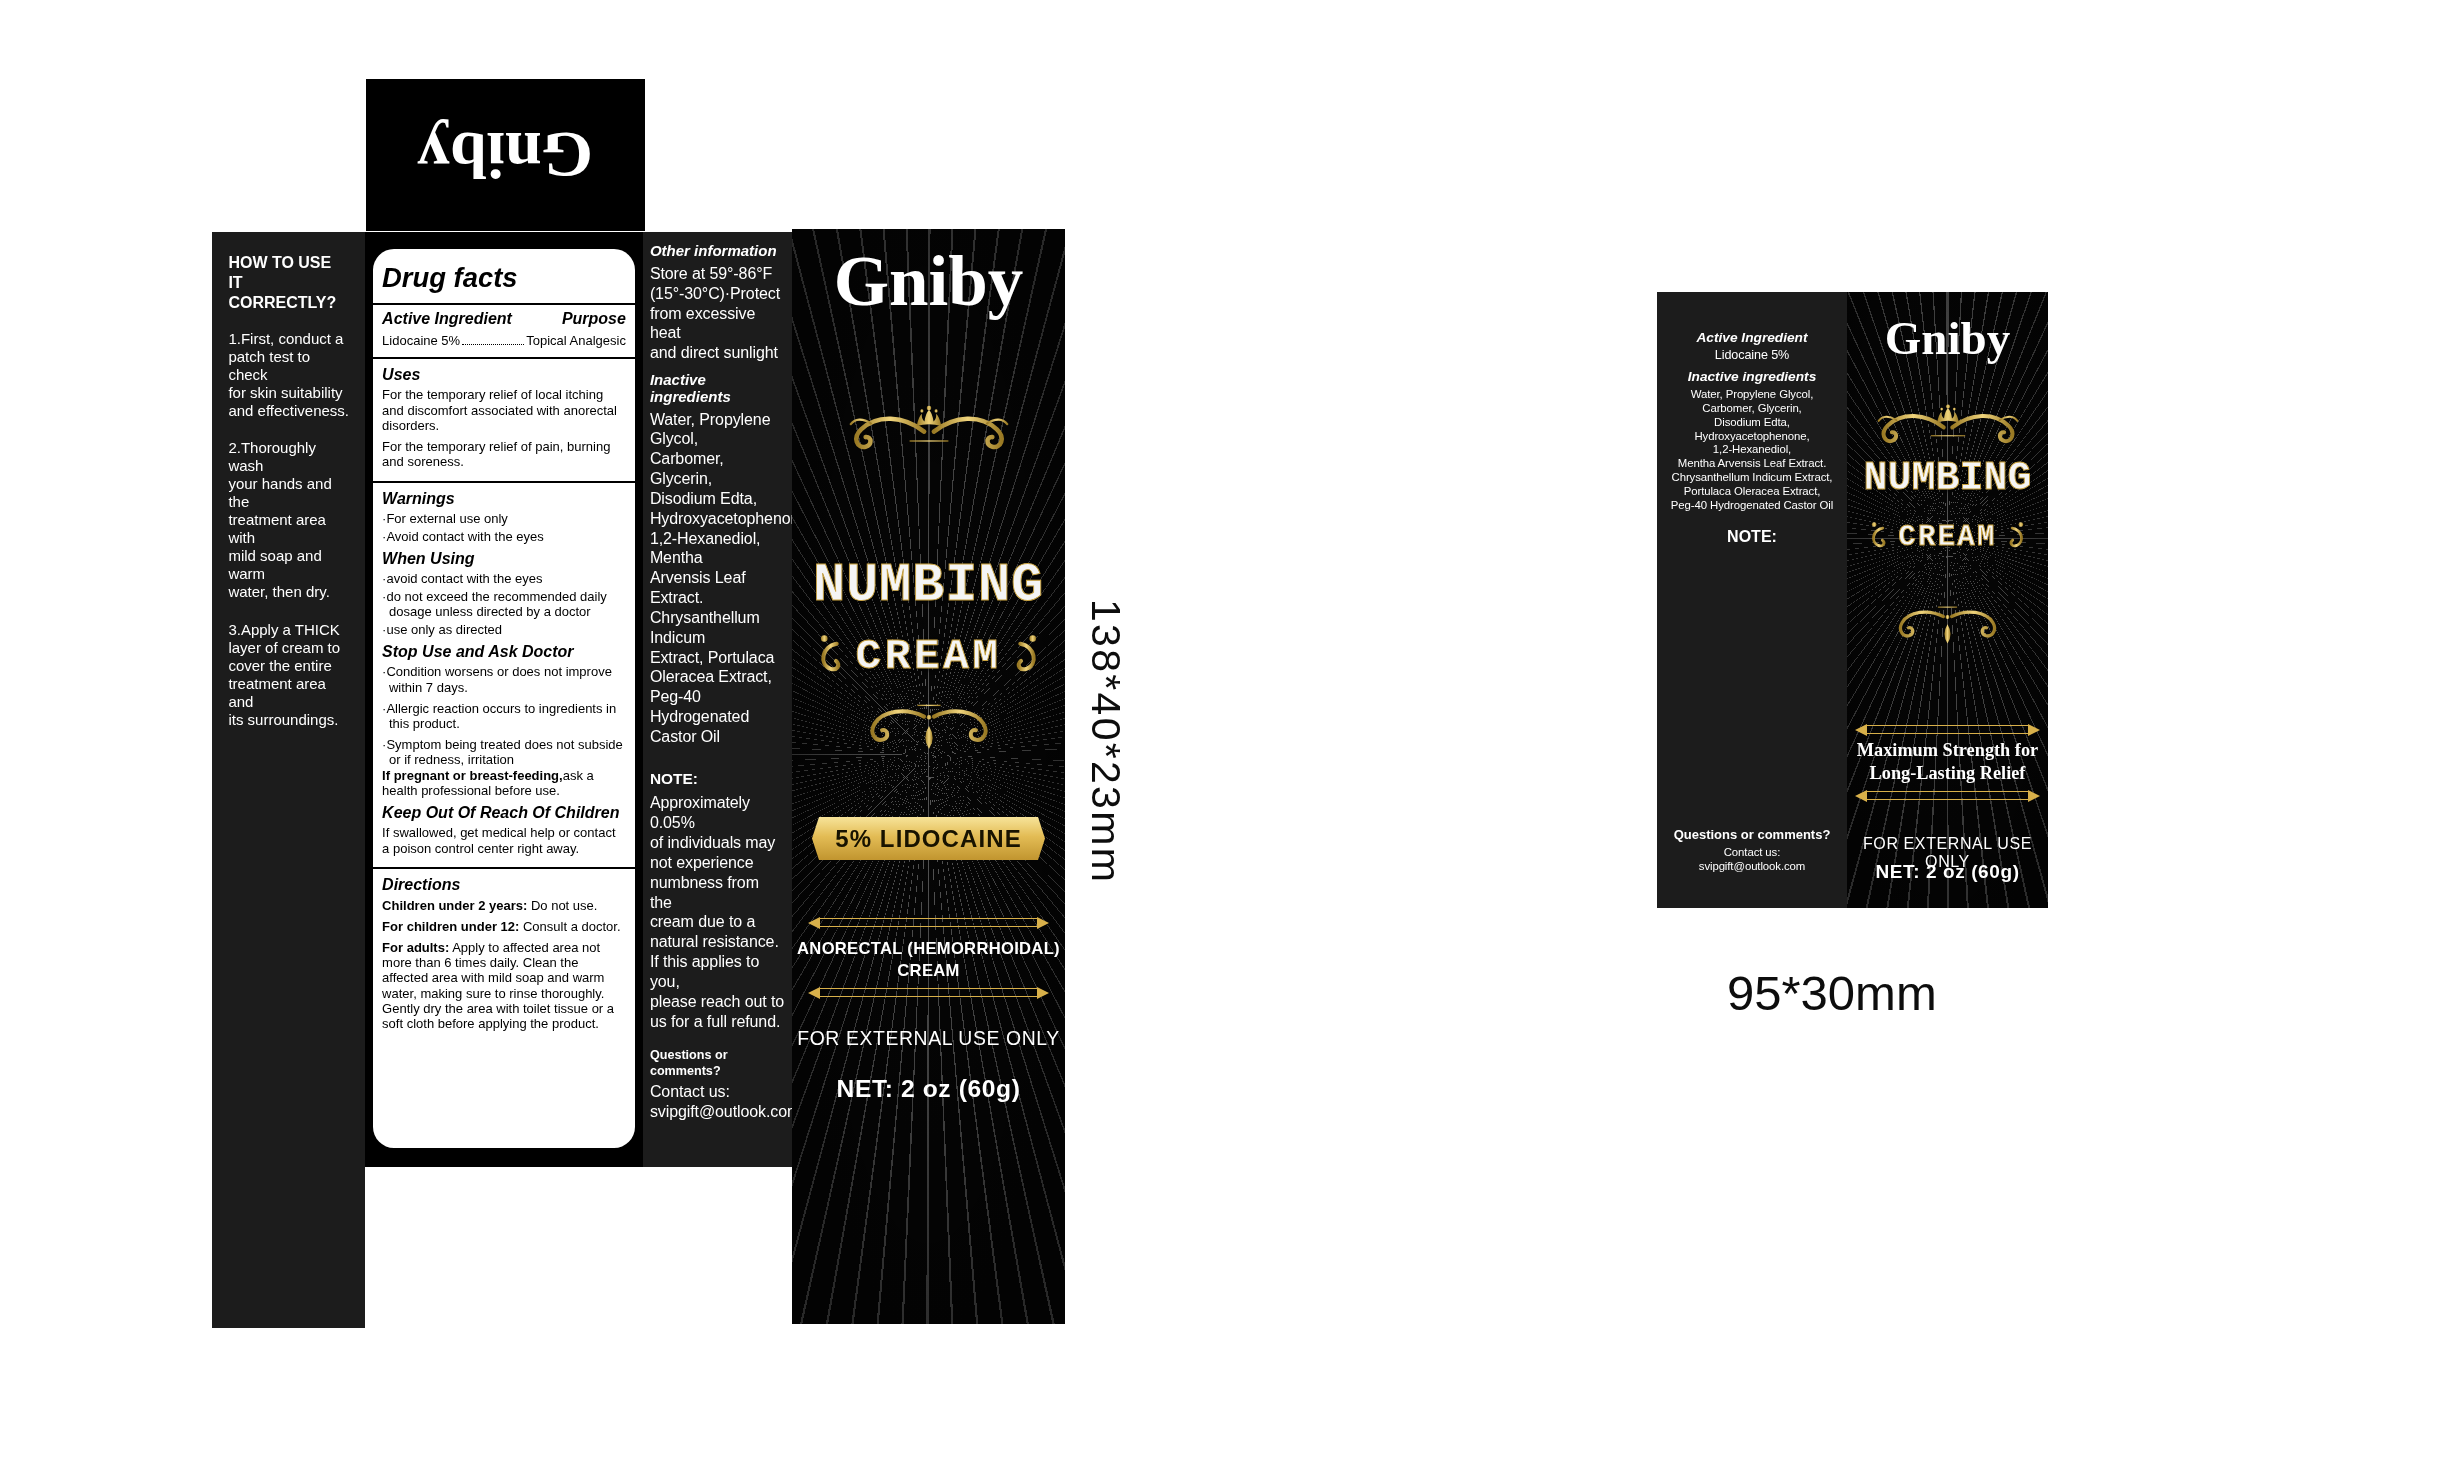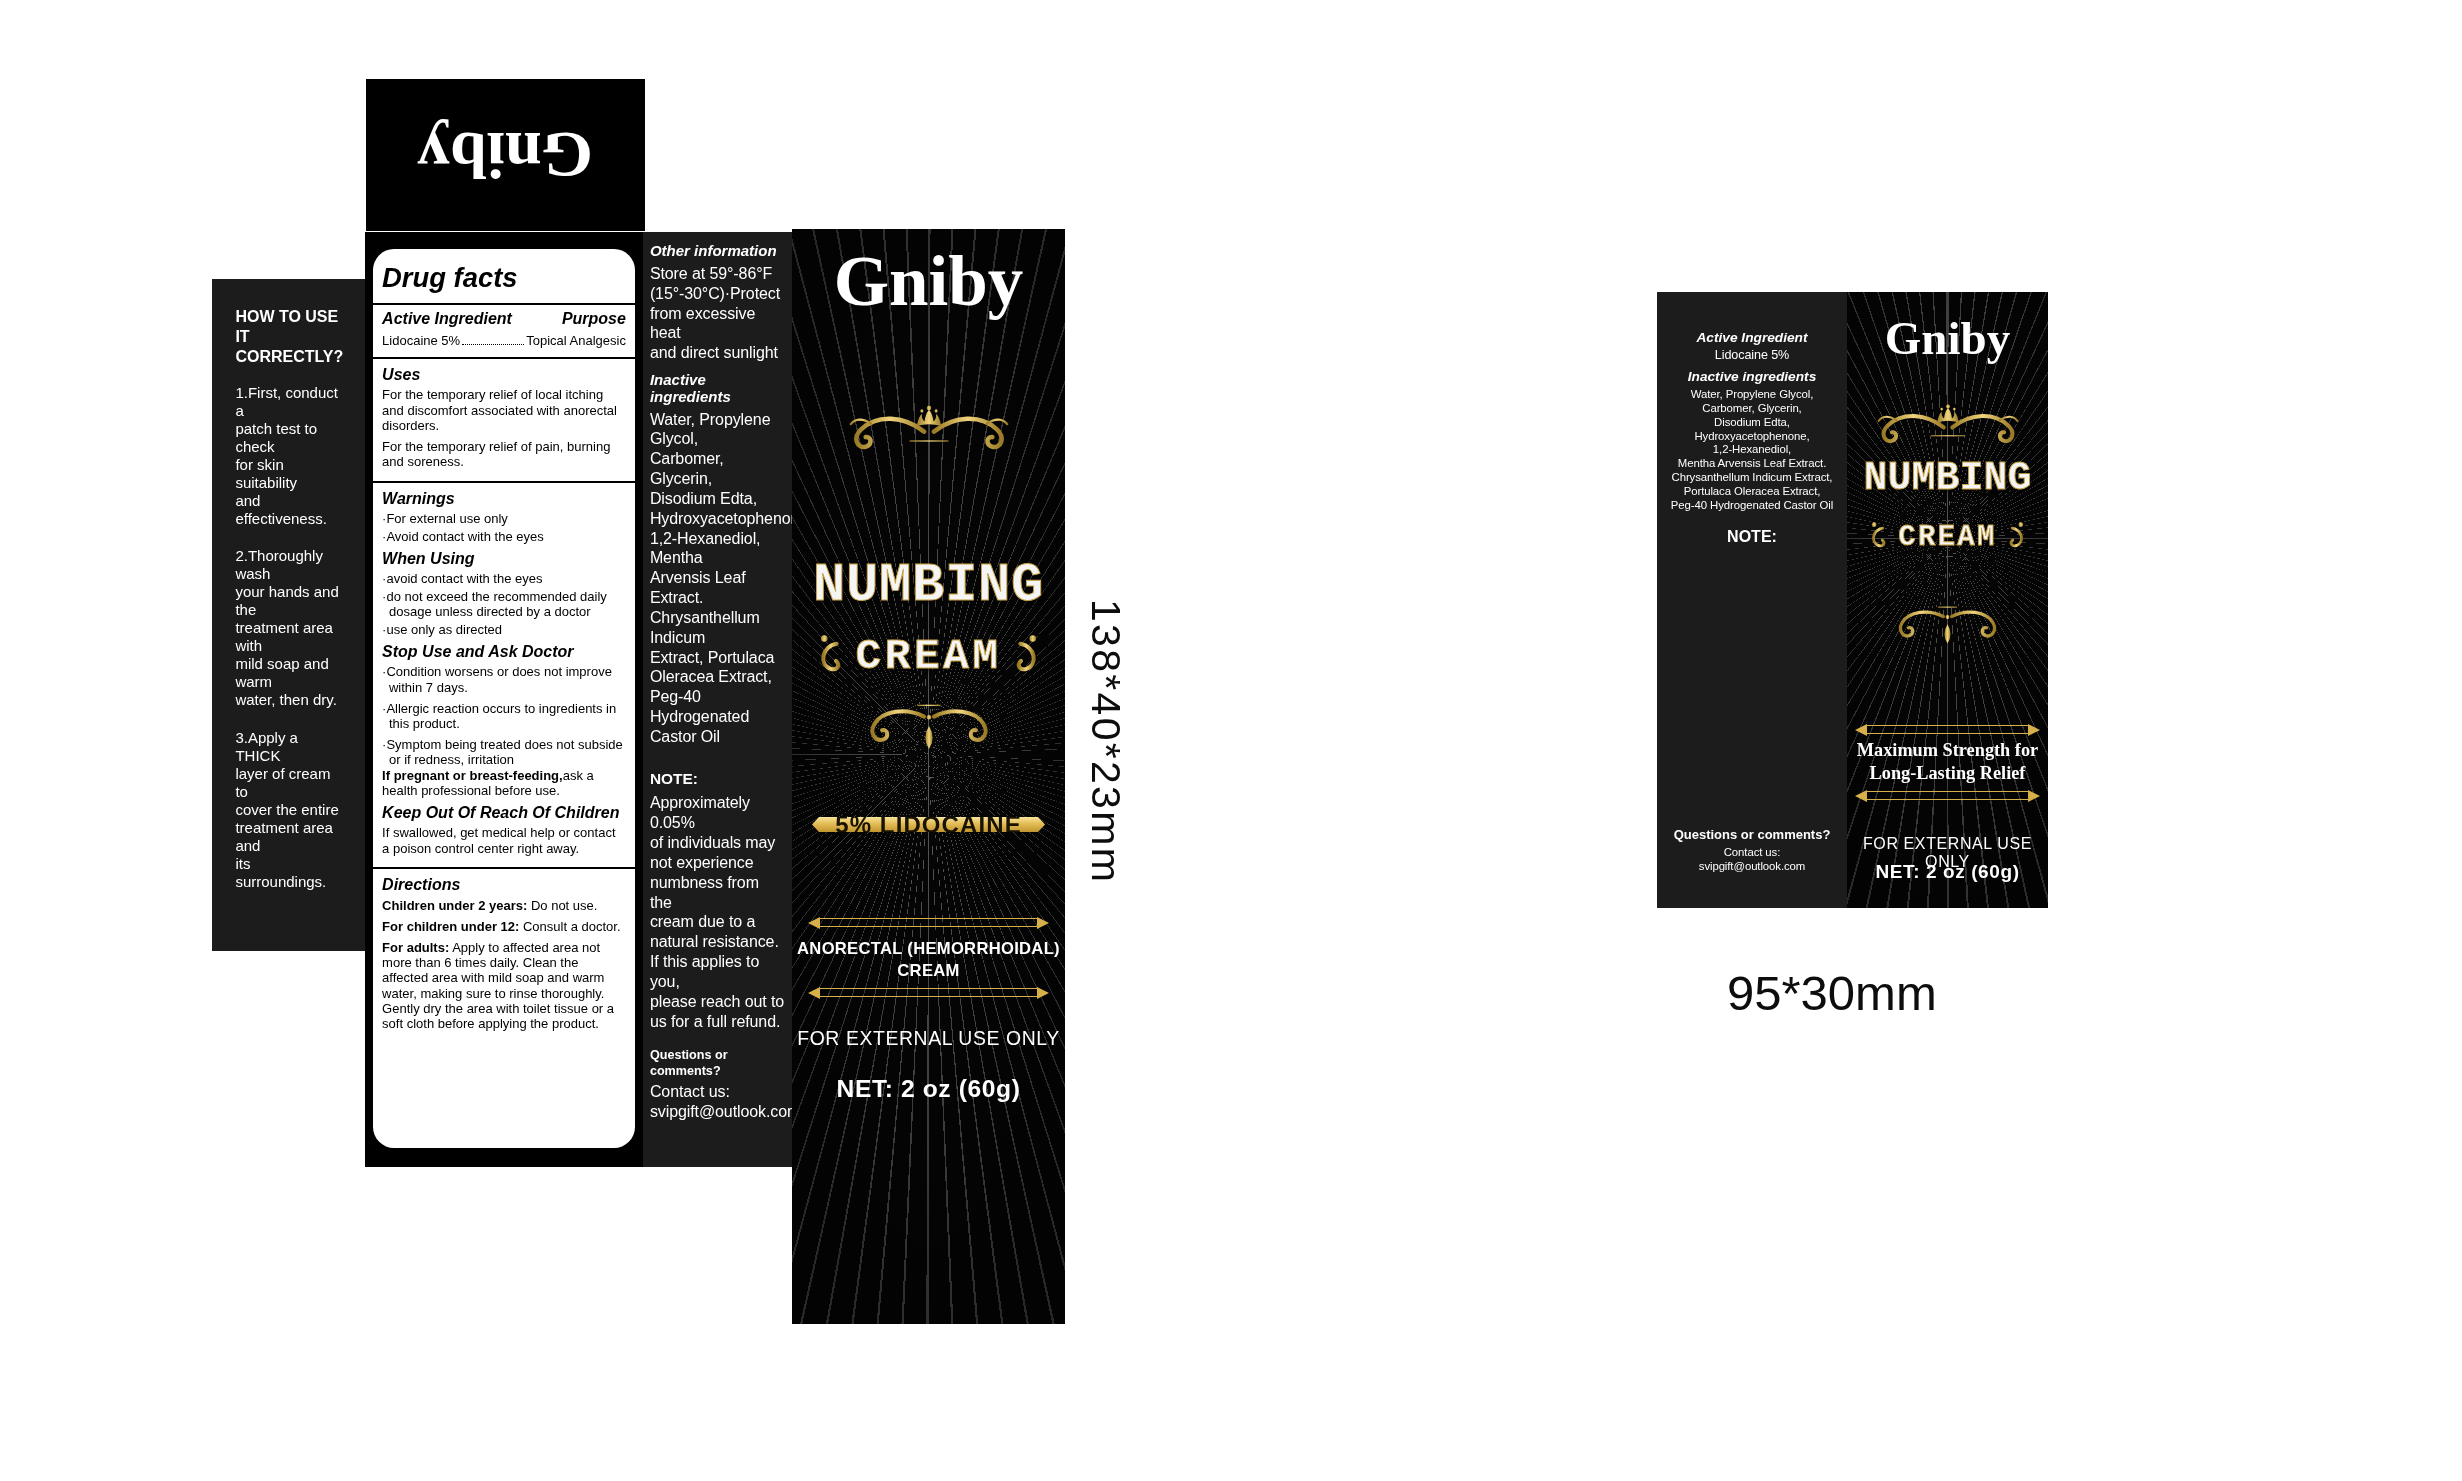--- a/index.html
+++ b/index.html
@@ -8,21 +8,21 @@
   .abs{position:absolute;}
   .dark{background:#1c1c1c;color:#ffffff;}
   .blackbg{background:#000000;color:#ffffff;}
   .sans{font-family:"Liberation Sans",sans-serif;}
   .serif{font-family:"Liberation Serif",serif;}
   .bi{font-weight:bold;font-style:italic;}
   .b{font-weight:bold;}
   .pre{white-space:pre-line;}
 
   
-  #howto{left:212px;top:232px;width:153px;height:672px;padding:12px;box-sizing:border-box;margin-top:47px;}
+  #howto{left:212px;top:232px;width:153px;height:1096px;padding:5px;box-sizing:border-box;}
   #howto .inner{padding:16px 10.3px 0 11.4px;}
   #howto h2{margin:0 0 17px 0;font-size:16px;line-height:1.25;white-space:pre-line;}
   #howto p{margin:0 0 19.4px 0;font-size:15px;line-height:1.2;white-space:pre-line;}
 
   
   #dfcol{left:365px;top:232px;width:278px;height:935px;}
   #dfcard{position:absolute;left:8px;top:17px;width:262px;height:899px;background:#ffffff;color:#000;
           border-radius:21px;box-sizing:border-box;overflow:hidden;}
   .dfsec{padding:4.6px 9.1px 5.7px 9.1px;}
   .dfrule{height:0;border-top:2.3px solid #000;}
@@ -260,21 +260,21 @@
           <path d="M275,44 C330,16 400,26 425,66 C442,96 420,121 398,113 C380,106 384,81 402,85" stroke-width="12"></path>
         </g>
         <g fill="url(#goldg)">
           <path d="M260,72 q-22,36 0,70 q22,-34 0,-70 z"></path>
           <circle cx="260" cy="46" r="7"></circle>
           <rect x="225" y="8" width="70" height="4"></rect>
         </g>
       </svg>
     </div>
 
-    <div class="abs ribbon" style="top:588px;left:20px;right:20px;height:15px;font-size:24px;">5% LIDOCAINE</div>
+    <div class="abs ribbon" style="top:588px;left:20px;right:20px;height:43px;font-size:24px;">5% LIDOCAINE</div>
 
     <div class="abs gdiv" style="top:686px;left:16px;right:16px;">
       <span class="tri l"></span>
         <span class="bars"></span>
         <span class="tri r"></span>
     </div>
 
     <div class="abs fp b pre" style="top:709px;font-size:16.6px;line-height:1.35;letter-spacing:0.3px;">ANORECTAL (HEMORRHOIDAL)
 CREAM</div>
 

